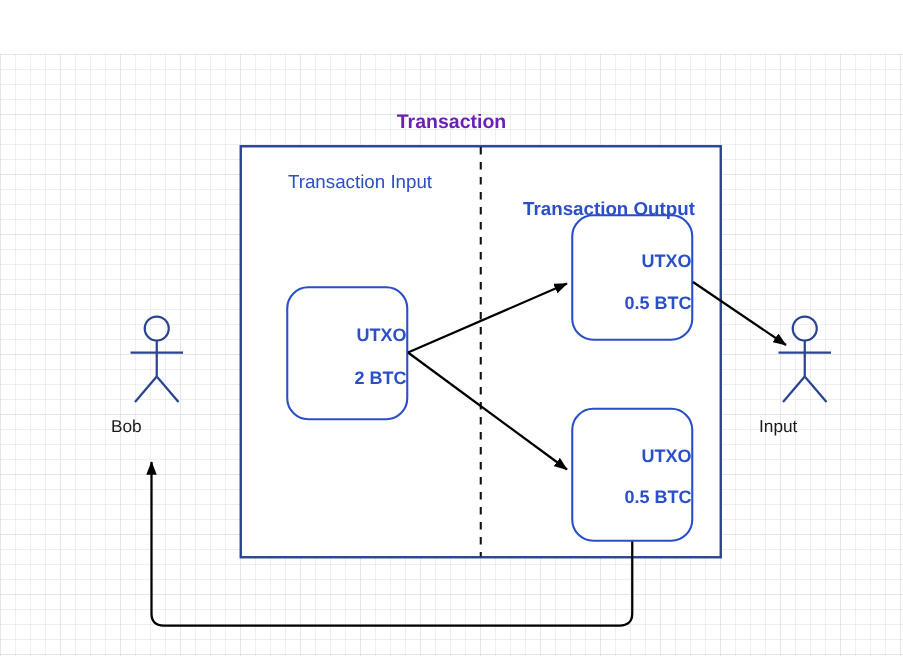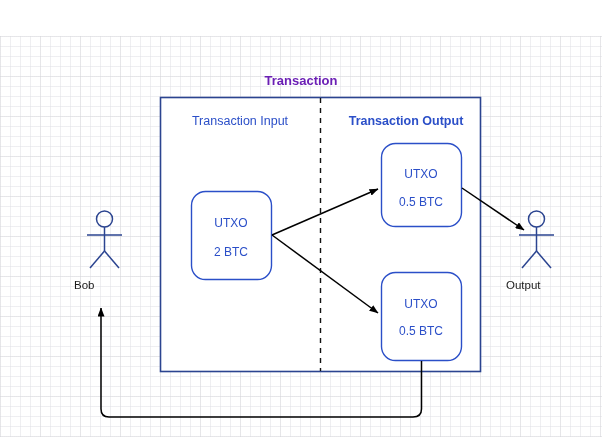--- a/index.html
+++ b/index.html
@@ -49,32 +49,32 @@
     left: 160px;
     top: 79px;
     width: 160px;
     text-align: center;
     color: #2B4FC8;
     font-size: 12.5px;
     font-weight: normal;
   }
   #label-output {
     left: 321px;
-    top: 79px;
+    top: 97px;
     width: 170px;
     text-align: center;
     color: #2B4FC8;
     font-size: 12.5px;
     font-weight: bold;
   }
   .utxo-title, .utxo-amount {
     color: #2B4FC8;
     font-size: 12px;
-    font-weight: normal;
-    text-align: center;
+    font-weight: bold;
+    text-align: right;
   }
   .actor-label {
     color: #1a1a1a;
     font-size: 11.5px;
   }
   #utxo-in-title  { left: 191px; top: 181px; width: 80px; }
   #utxo-in-amount { left: 191px; top: 210px; width: 80px; }
   #utxo-out1-title  { left: 381px; top: 132px; width: 80px; }
   #utxo-out1-amount { left: 381px; top: 160px; width: 80px; }
   #utxo-out2-title  { left: 381px; top: 262px; width: 80px; }
@@ -139,15 +139,15 @@
   <div class="txt utxo-amount" id="utxo-in-amount">2 BTC</div>
 
   <div class="txt utxo-title" id="utxo-out1-title">UTXO</div>
   <div class="txt utxo-amount" id="utxo-out1-amount">0.5 BTC</div>
 
   <div class="txt utxo-title" id="utxo-out2-title">UTXO</div>
   <div class="txt utxo-amount" id="utxo-out2-amount">0.5 BTC</div>
 
   <div class="txt actor-label" id="label-bob">Bob</div>
 
-  <div class="txt actor-label" id="label-alice">Output</div>
+  <div class="txt actor-label" id="label-alice">Input</div>
 
 </div>
 
 </body></html>

